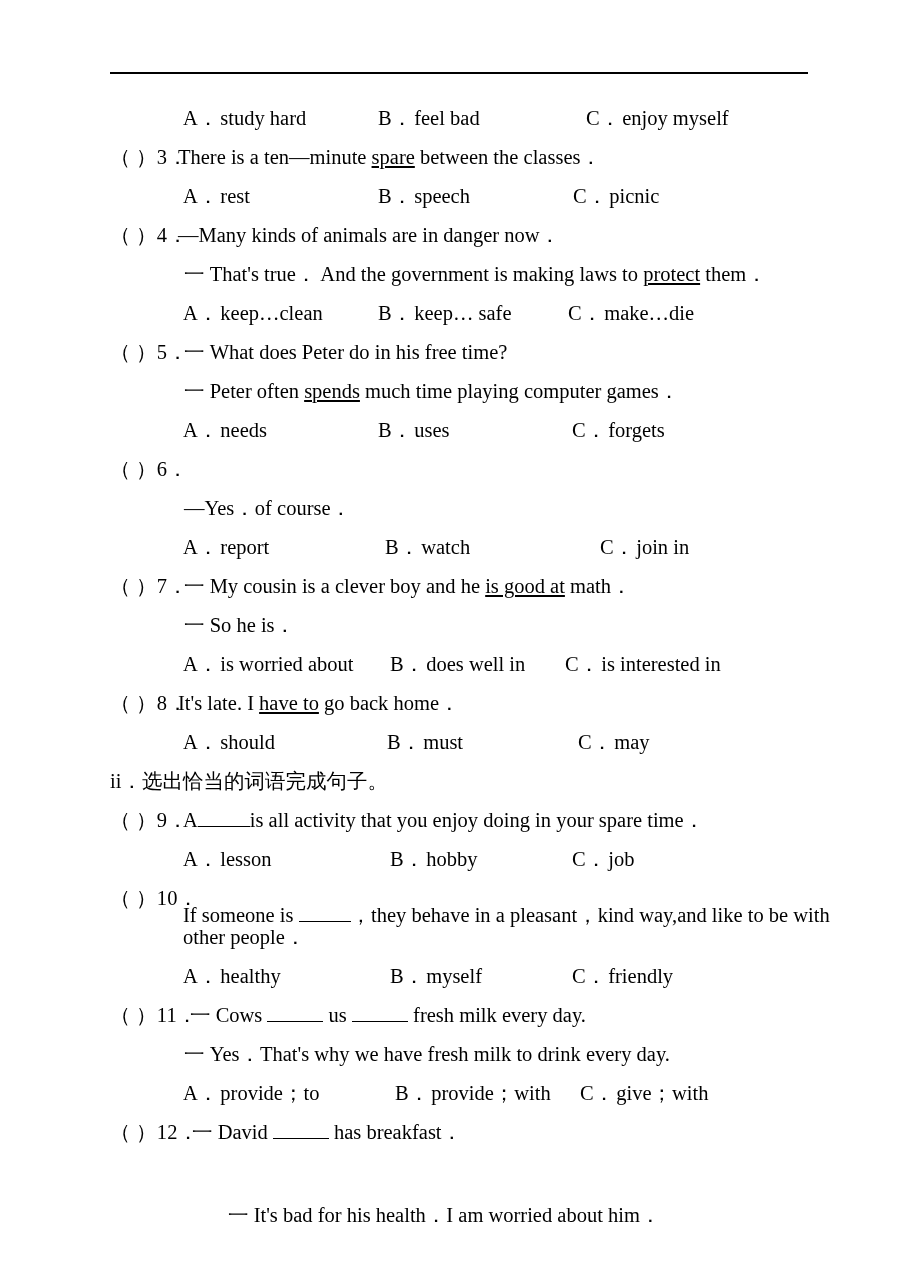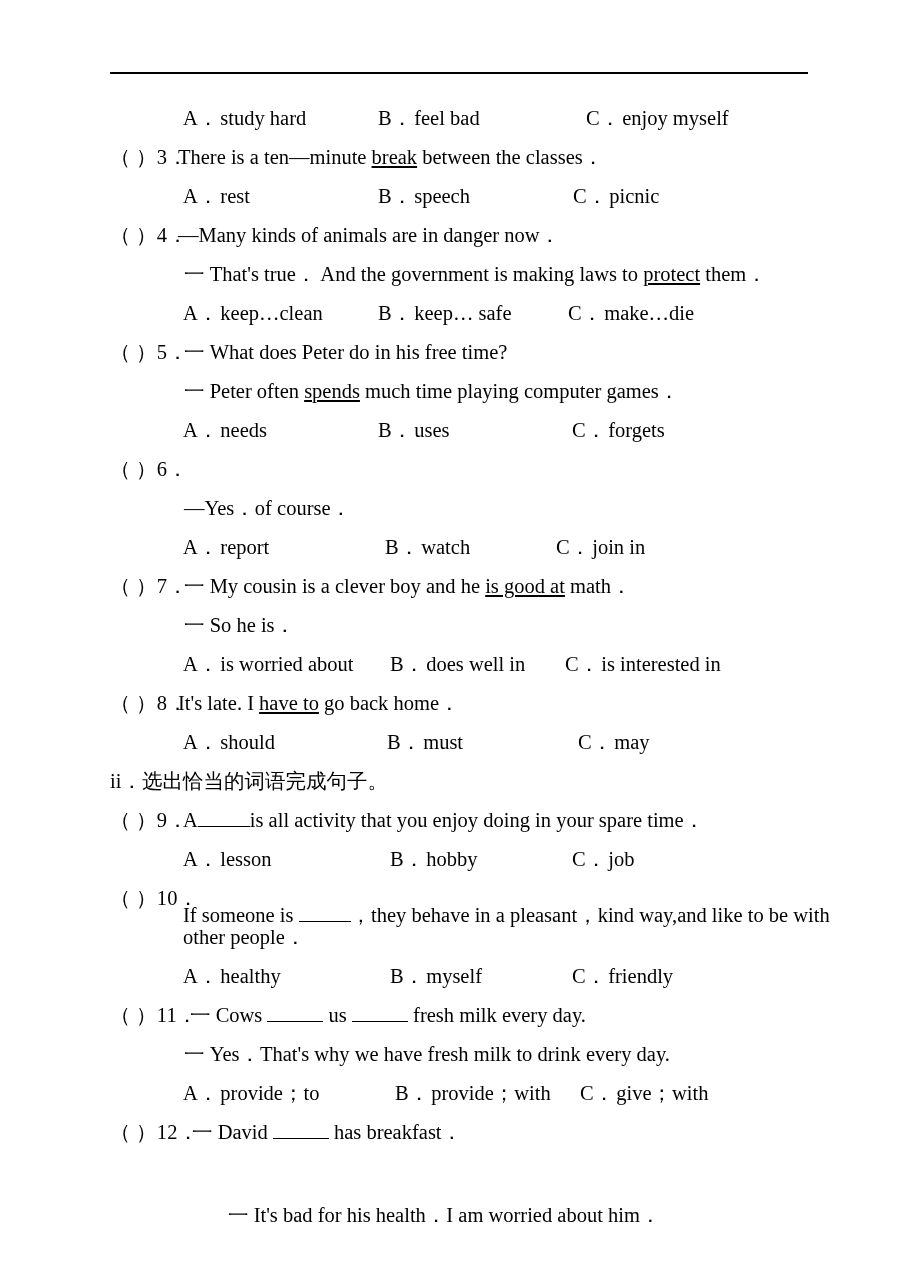--- a/index.html
+++ b/index.html
@@ -100,21 +100,21 @@
     </span>
     <span class="opt" style="left:378px;">
       <span class="lbl">B．</span><span>feel bad</span>
     </span>
     <span class="opt" style="left:586px;">
       <span class="lbl">C．</span><span>enjoy myself</span>
     </span>
   </div>
 
   <div class="marker" style="top:143px;"><span>（   ）</span><span class="num">3．</span></div>
-  <div class="stem" style="top:143px; left:178px;"><span>There is a ten—minute </span><u class="ul">break</u><span> between the classes．</span></div>
+  <div class="stem" style="top:143px; left:178px;"><span>There is a ten—minute </span><u class="ul">spare</u><span> between the classes．</span></div>
 
   <div class="options" style="top:182px; left:0; width:100%;">
     <span class="opt" style="left:183px;">
       <span class="lbl">A．</span><span>rest</span>
     </span>
     <span class="opt" style="left:378px;">
       <span class="lbl">B．</span><span>speech</span>
     </span>
     <span class="opt" style="left:573px;">
       <span class="lbl">C．</span><span>picnic</span>
@@ -159,21 +159,21 @@
 
   <div class="reply" style="top:494px; left:184px;">—Yes．of course．</div>
 
   <div class="options" style="top:533px; left:0; width:100%;">
     <span class="opt" style="left:183px;">
       <span class="lbl">A．</span><span>report</span>
     </span>
     <span class="opt" style="left:385px;">
       <span class="lbl">B．</span><span>watch</span>
     </span>
-    <span class="opt" style="left:556px;">
+    <span class="opt" style="left:600px;">
       <span class="lbl">C．</span><span>join in</span>
     </span>
   </div>
 
   <div class="marker" style="top:572px;"><span>（   ）</span><span class="num">7．</span></div>
   <div class="stem" style="top:572px; left:184px;"><span>一 My cousin is a clever boy and he </span><u class="ul">is good at</u><span> math．</span></div>
 
   <div class="reply" style="top:611px; left:184px;">一 So he is．</div>
 
   <div class="options" style="top:650px; left:0; width:100%;">

